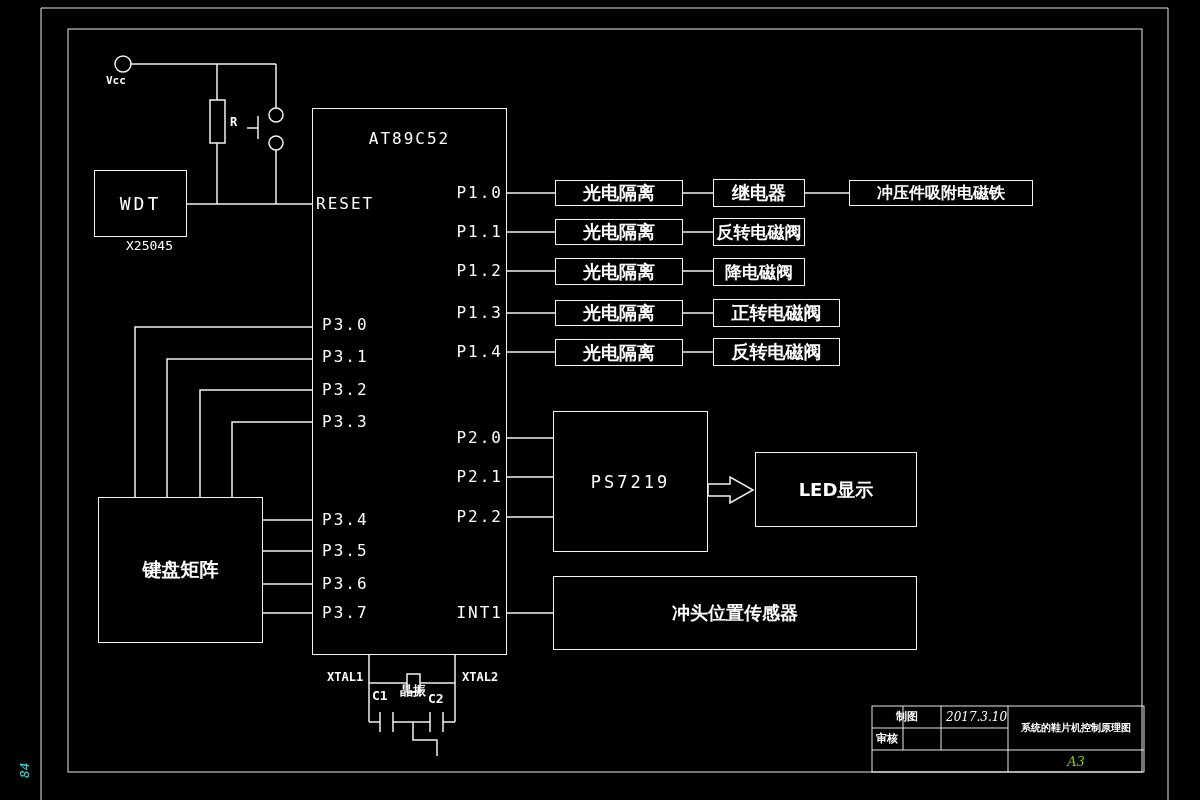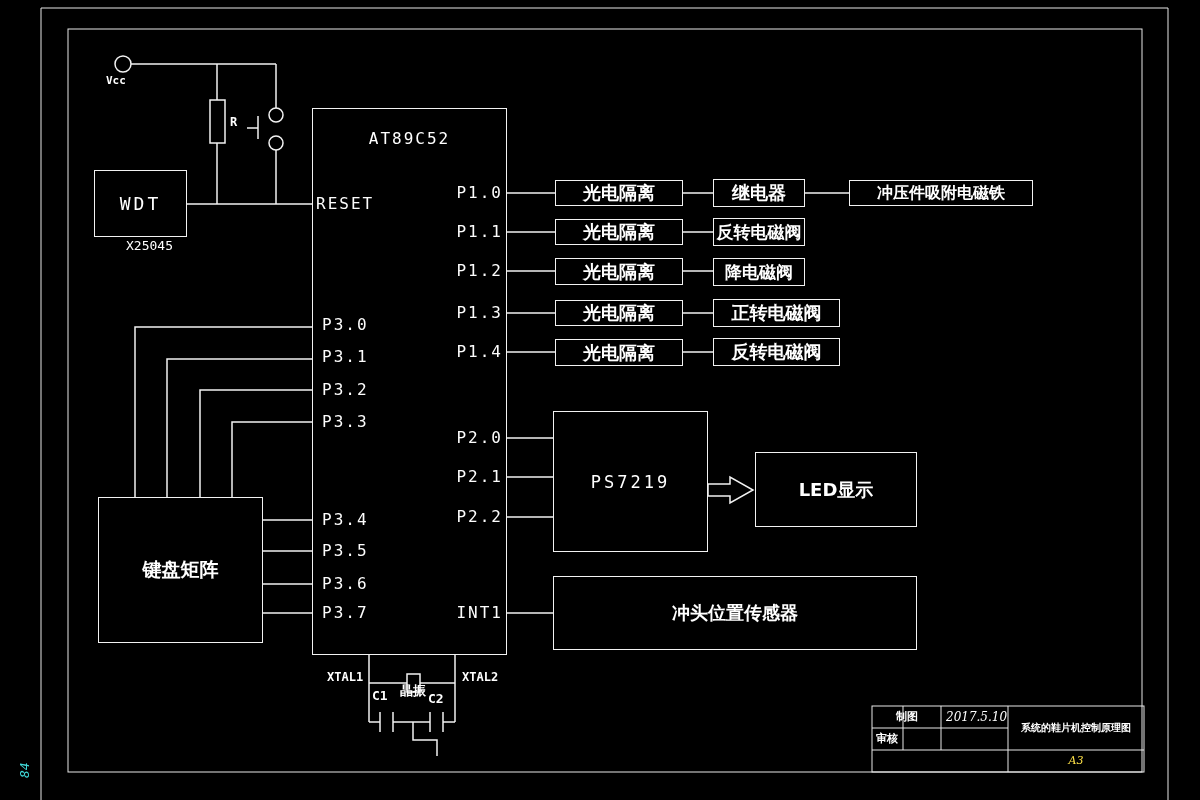--- a/index.html
+++ b/index.html
@@ -193,19 +193,19 @@
   <div class="lbl pin pr" style="left:455px;top:605px;">INT1</div>
 
   <div class="lbl mono" style="left:327px;top:671px;font-size:12px;font-weight:bold;">XTAL1</div>
   <div class="lbl mono" style="left:462px;top:671px;font-size:12px;font-weight:bold;">XTAL2</div>
   <div class="lbl cn" style="left:400px;top:684px;font-size:13px;">晶振</div>
   <div class="lbl mono" style="left:372px;top:689px;font-size:13px;font-weight:bold;">C1</div>
   <div class="lbl mono" style="left:428px;top:692px;font-size:13px;font-weight:bold;">C2</div>
 
   <div class="lbl cn tb-lbl" style="left:876px;top:711px;margin-left:20px;">制图</div>
   <div class="lbl cn tb-lbl" style="left:876px;top:733px;">审核</div>
-  <div class="lbl italic" style="left:946px;top:711px;font-size:12px;font-family:'DejaVu Serif',serif;">2017.5.10</div>
+  <div class="lbl italic" style="left:946px;top:711px;font-size:12px;font-family:'DejaVu Serif',serif;">2017.3.10</div>
   <div class="lbl cn" style="left:1008px;top:706px;width:136px;height:44px;display:flex;align-items:center;justify-content:center;font-size:10px;">系统的鞋片机控制原理图</div>
-  <div class="lbl italic" style="left:1008px;top:755px;width:136px;text-align:center;font-size:11px;color:#fde047;font-family:'DejaVu Serif',serif;">A3</div>
+  <div class="lbl italic" style="left:1008px;top:755px;width:136px;text-align:center;font-size:13px;color:#84cc16;font-family:'DejaVu Serif',serif;">A3</div>
 
   <div class="lbl italic" style="left:18px;top:778px;font-size:13px;color:#3fd6d6;transform:rotate(-90deg);transform-origin:left top;">84</div>
 
 </div>
 
 </body></html>

